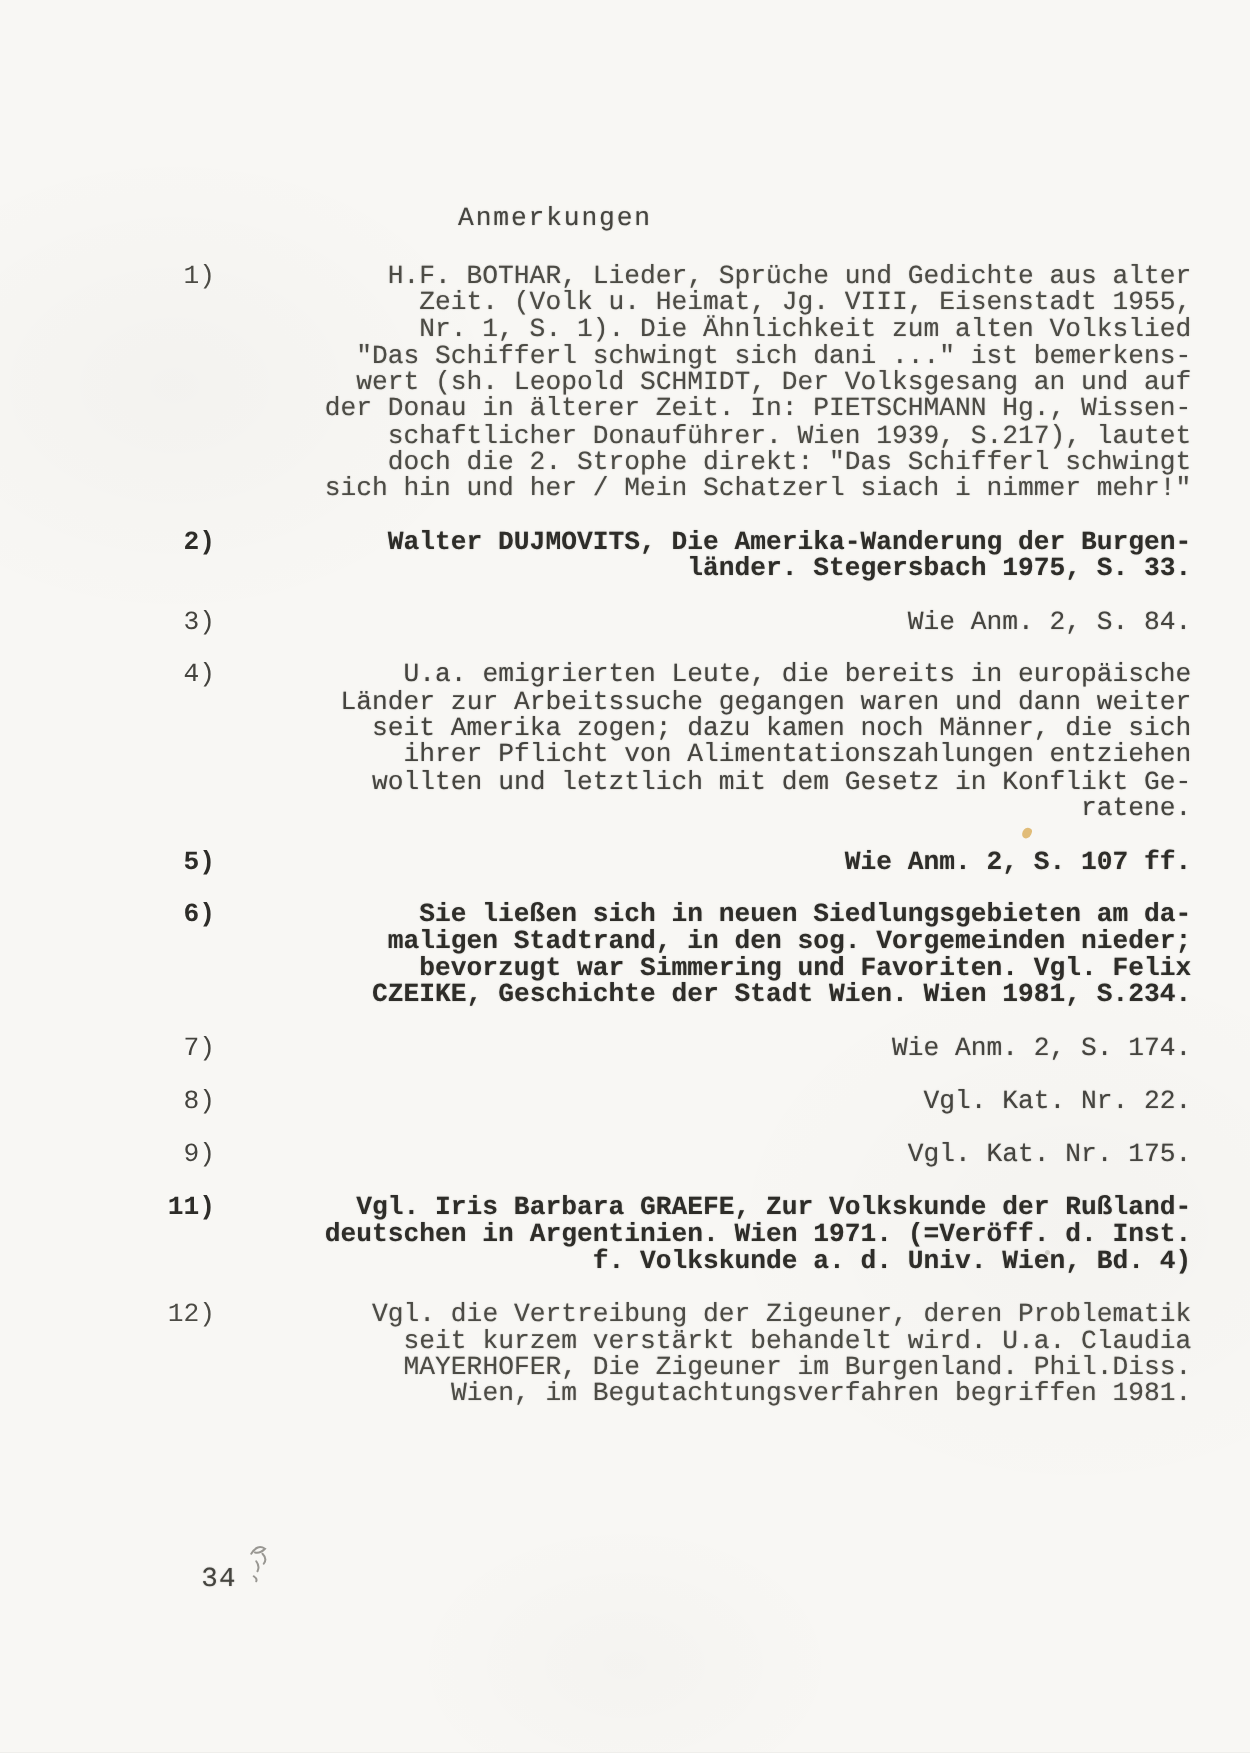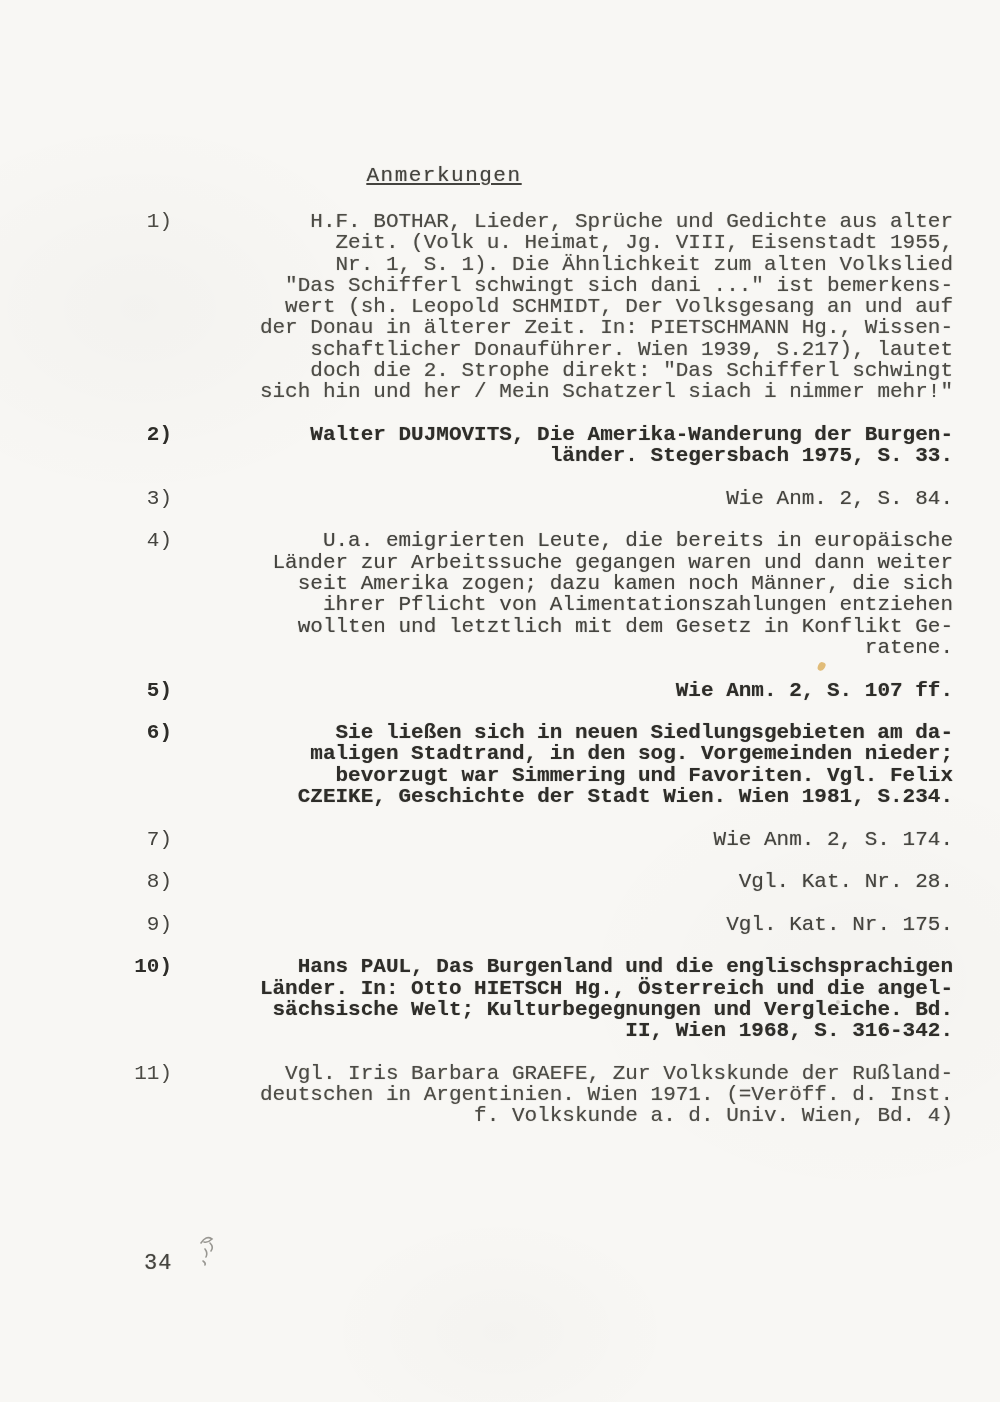--- a/index.html
+++ b/index.html
@@ -23,21 +23,20 @@
     content:'';position:absolute;inset:0;pointer-events:none;
     background:
       radial-gradient(ellipse 420px 300px at 14% 22%, rgba(0,0,0,0.018), transparent 65%),
       radial-gradient(ellipse 500px 380px at 86% 70%, rgba(0,0,0,0.016), transparent 60%),
       radial-gradient(ellipse 300px 200px at 50% 95%, rgba(0,0,0,0.014), transparent 60%);
   }
   .heading{
     position:absolute;top:164px;left:0;width:888px;
     text-align:center;font-size:21px;letter-spacing:1.5px;
     text-shadow:0 0 1px rgba(70,68,60,0.55);
-    text-decoration:underline;
   }
   .notes{
     position:absolute;left:183px;top:211px;width:770px;
     font-size:21px;line-height:21.3px;
   }
   .note{position:relative;margin-bottom:21.3px;}
   .note .num{
     position:absolute;right:100%;margin-right:11px;top:0;
     white-space:nowrap;
   }
@@ -50,21 +49,21 @@
   .note:nth-of-type(2),
   .note:nth-of-type(5),
   .note:nth-of-type(6),
   .note:nth-of-type(10),
   .note:nth-of-type(12){
     font-weight:bold;color:var(--ink-bold);
   }
   .note:nth-of-type(1),
   .note:nth-of-type(11){color:#4c4b45;}
   .page-number{
-    position:absolute;left:144px;top:1251px;
+    position:absolute;left:161px;top:1251px;
     font-size:22px;letter-spacing:1px;
     text-shadow:0 0 1px rgba(70,68,60,0.5);
   }
   .smudge{
     position:absolute;left:196px;top:1233px;width:24px;height:36px;
     opacity:0.75;
   }
   .speck{
     position:absolute;left:818px;top:662px;width:7px;height:9px;
     background:var(--speck);border-radius:55% 40% 60% 50%;
@@ -123,38 +122,38 @@
 maligen Stadtrand, in den sog. Vorgemeinden nieder;
 bevorzugt war Simmering und Favoriten. Vgl. Felix
 CZEIKE, Geschichte der Stadt Wien. Wien 1981, S.234.</span>
     </div>
       <div class="note">
       <span class="num">7)</span>
       <span class="body">Wie Anm. 2, S. 174.</span>
     </div>
       <div class="note">
       <span class="num">8)</span>
-      <span class="body">Vgl. Kat. Nr. 28.</span>
+      <span class="body">Vgl. Kat. Nr. 22.</span>
     </div>
       <div class="note">
       <span class="num">9)</span>
       <span class="body">Vgl. Kat. Nr. 175.</span>
     </div>
       <div class="note">
-      <span class="num">10)</span>
-      <span class="body">Hans PAUL, Das Burgenland und die englischsprachigen
-Länder. In: Otto HIETSCH Hg., Österreich und die angel-
-sächsische Welt; Kulturbegegnungen und Vergleiche. Bd.
-II, Wien 1968, S. 316-342.</span>
-    </div>
-      <div class="note">
       <span class="num">11)</span>
       <span class="body">Vgl. Iris Barbara GRAEFE, Zur Volkskunde der Rußland-
 deutschen in Argentinien. Wien 1971. (=Veröff. d. Inst.
 f. Volkskunde a. d. Univ. Wien, Bd. 4)</span>
+    </div>
+      <div class="note">
+      <span class="num">12)</span>
+      <span class="body">Vgl. die Vertreibung der Zigeuner, deren Problematik
+seit kurzem verstärkt behandelt wird. U.a. Claudia
+MAYERHOFER, Die Zigeuner im Burgenland. Phil.Diss.
+Wien, im Begutachtungsverfahren begriffen 1981.</span>
     </div>
     </div>
 
   <div class="page-number">34</div>
 
   <svg class="smudge" viewBox="0 0 24 36">
     <path d="M5 10 Q10 2 16 6 Q12 10 8 9 M14 10 Q18 14 15 18 M9 16 Q12 20 10 24 M7 28 Q10 30 9 32" fill="none" stroke="#7a7872" stroke-width="1.6" stroke-linecap="round"></path>
   </svg>
 
   <div class="speck"></div>

